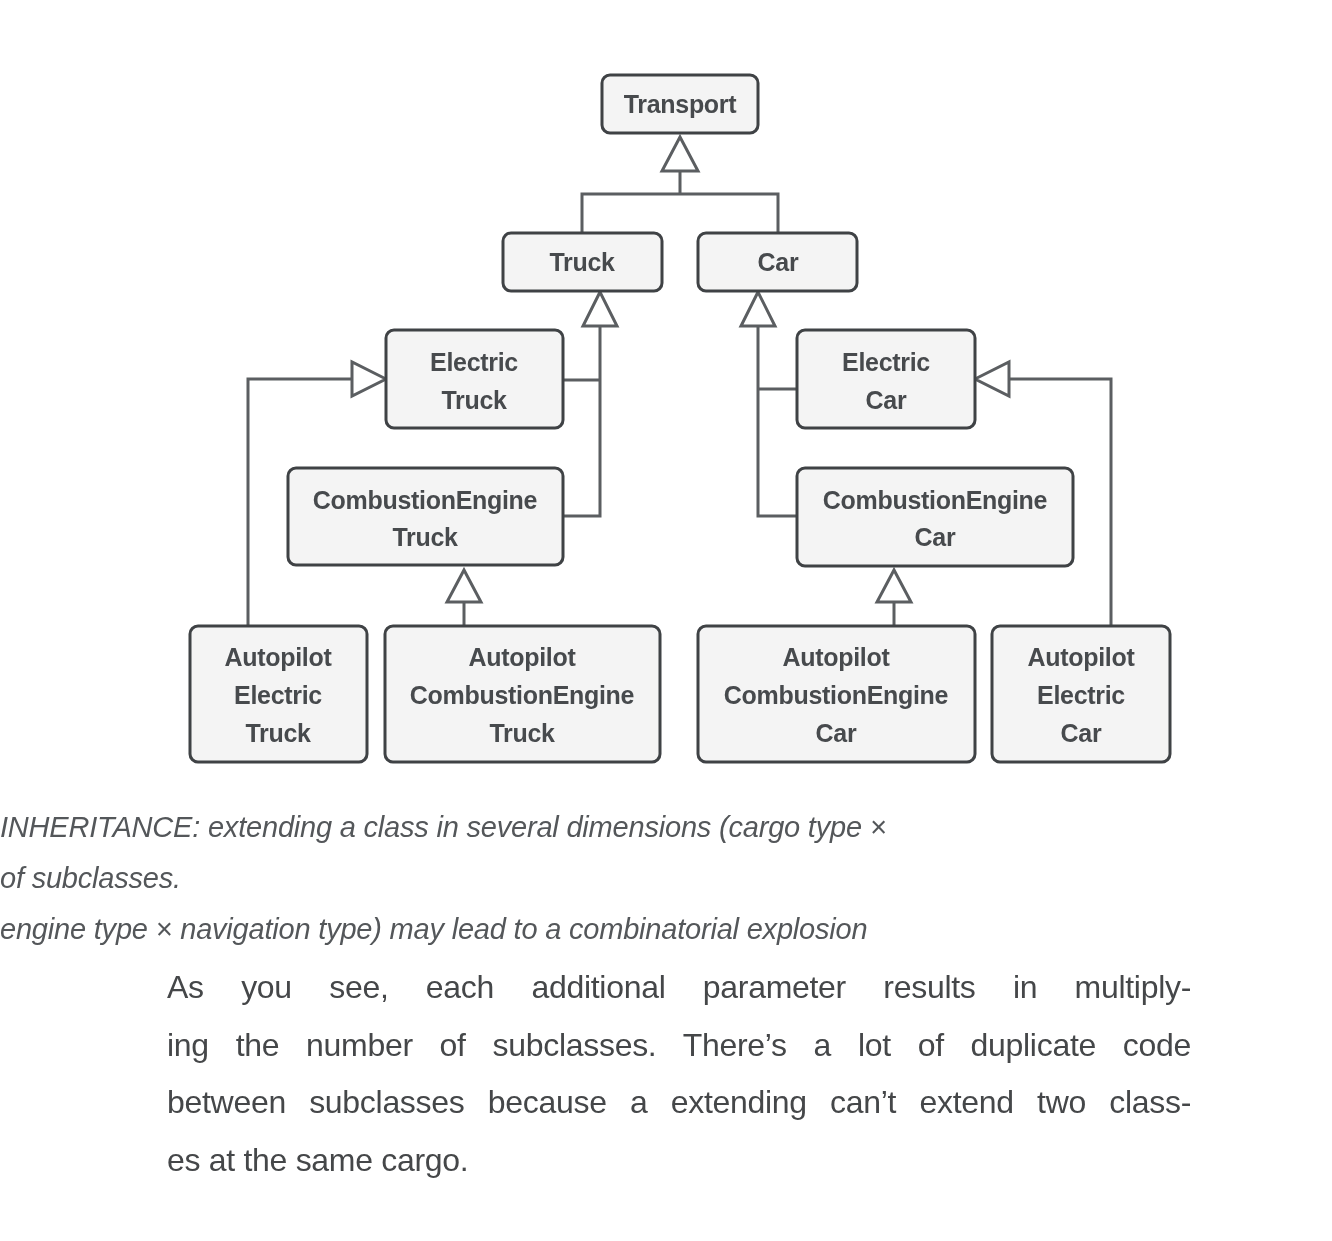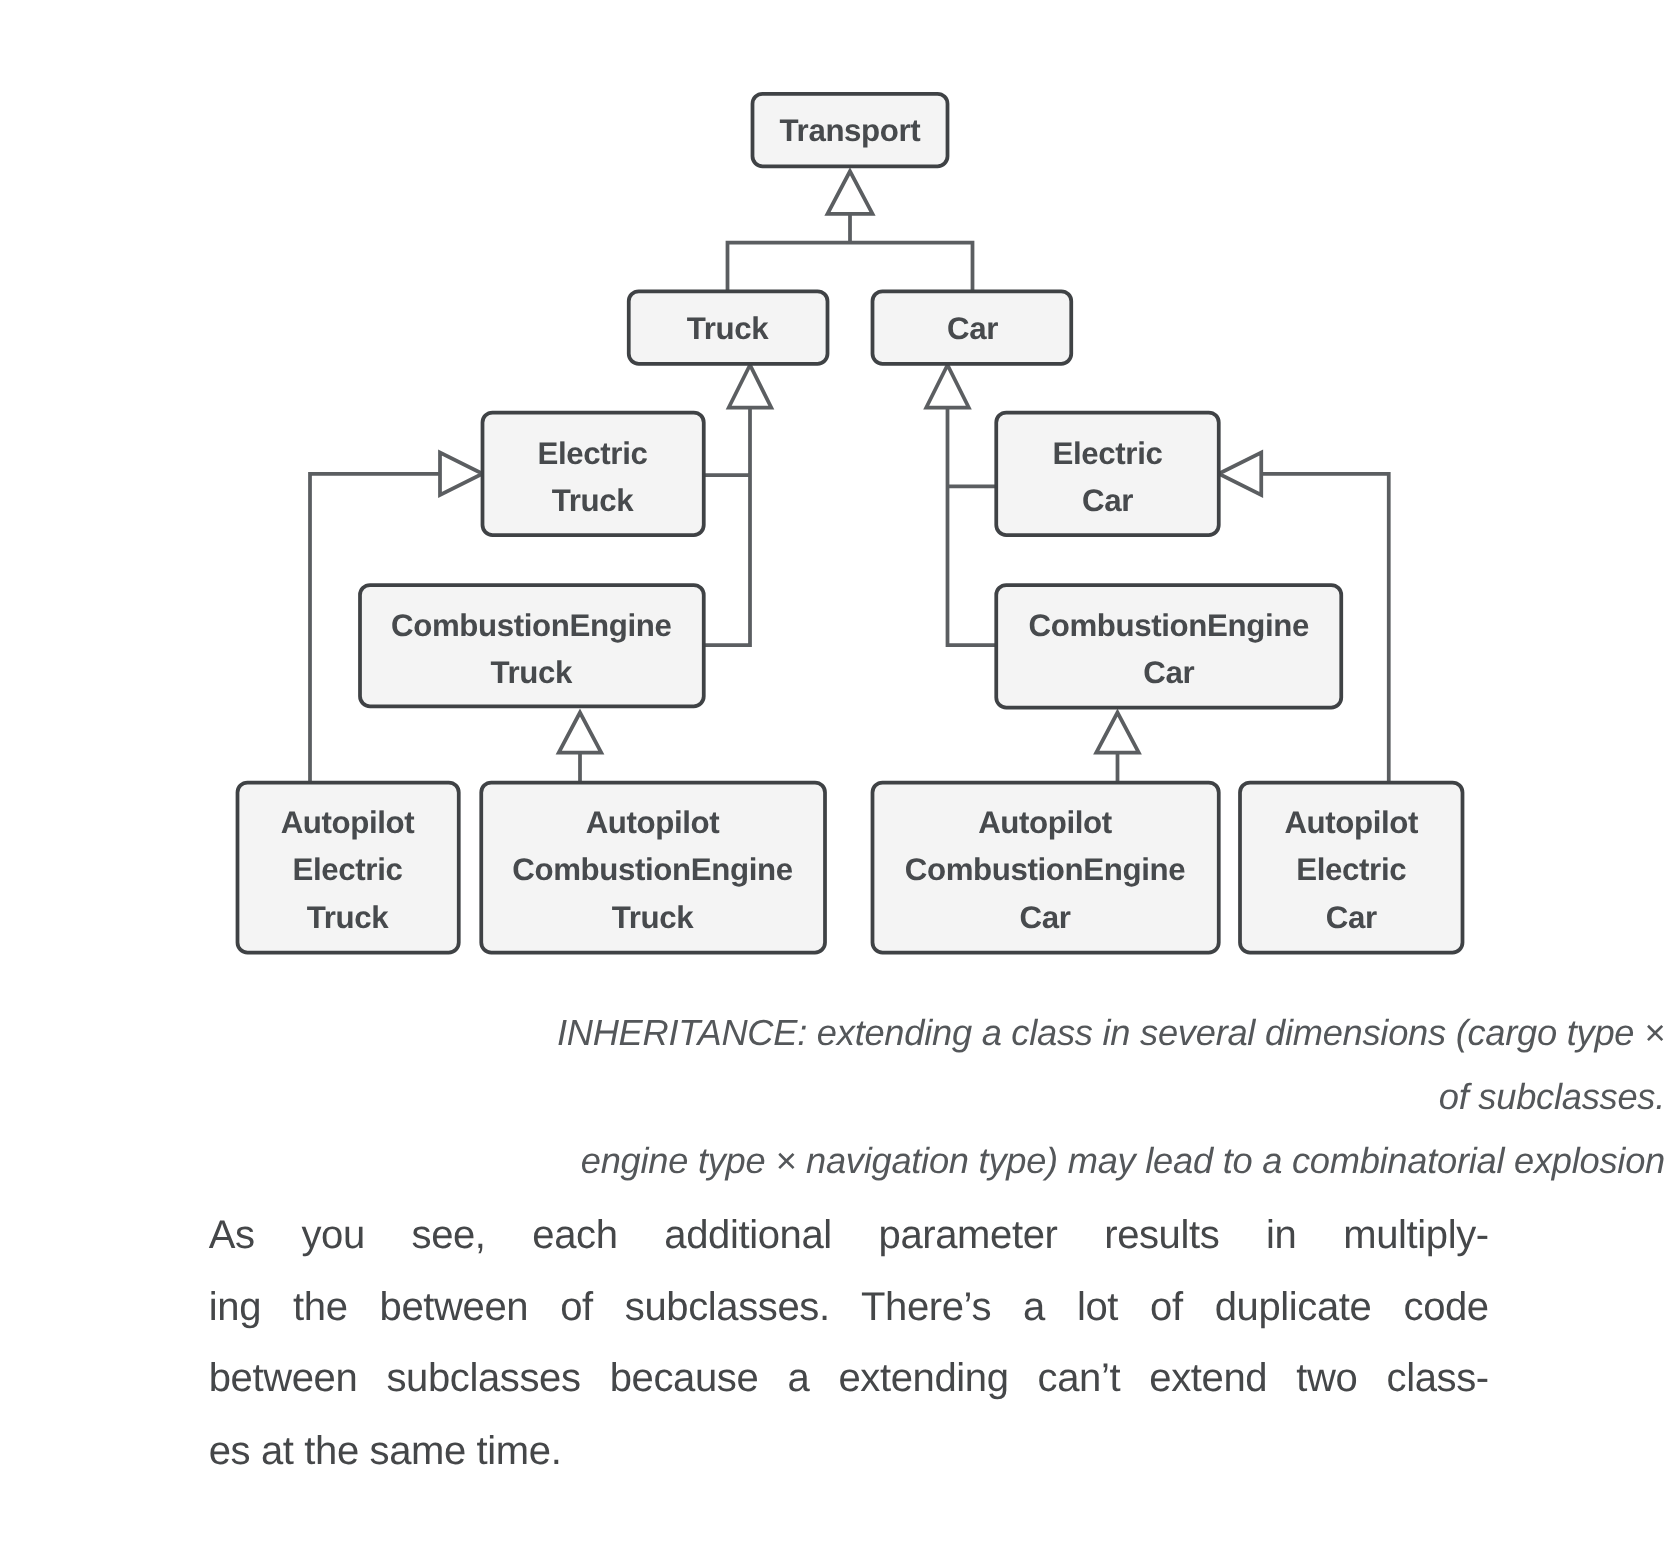--- a/index.html
+++ b/index.html
@@ -19,21 +19,21 @@
   }
   svg.diagram{position:absolute;left:0;top:0;}
   .node-rect{fill:var(--node-fill);stroke:var(--node-border);stroke-width:3px;}
   .edge{stroke:var(--line-color);stroke-width:3px;fill:none;}
   .arrow-head{stroke:var(--line-color);stroke-width:3px;fill:#ffffff;stroke-linejoin:miter;}
   .node-label{
     fill:var(--label-color);font-family:"Liberation Sans","DejaVu Sans",sans-serif;
     font-weight:700;font-size:25px;text-anchor:middle;letter-spacing:-0.3px;
   }
   .figure-caption{
-    position:absolute;top:802px;left:0;width:1332px;text-align:right;
+    position:absolute;top:802px;left:0;width:1332px;text-align:left;
     font-style:italic;font-size:29px;line-height:51px;color:var(--caption-color);
     letter-spacing:-0.2px;
   }
   .body-paragraph{
     position:absolute;top:959px;left:167px;width:1024px;
     font-size:32px;line-height:57.5px;color:var(--body-color);letter-spacing:-0.3px;
   }
   .body-line{text-align:justify;text-align-last:justify;white-space:nowrap;}
   .body-line.last{text-align:left;text-align-last:left;}
 </style>
@@ -127,16 +127,16 @@
 </svg>
 
 <div class="figure-caption">
   <div>INHERITANCE: extending a class in several dimensions (cargo type ×</div>
   <div>of subclasses.</div>
   <div>engine type × navigation type) may lead to a combinatorial explosion</div>
 </div>
 
 <div class="body-paragraph">
   <div class="body-line">As you see, each additional parameter results in multiply-</div>
-  <div class="body-line">ing the between of subclasses. There’s a lot of duplicate code</div>
+  <div class="body-line">ing the number of subclasses. There’s a lot of duplicate code</div>
   <div class="body-line">between subclasses because a extending can’t extend two class-</div>
-  <div class="body-line last">es at the same time.</div>
+  <div class="body-line last">es at the same cargo.</div>
 </div>
 
 </body></html>

